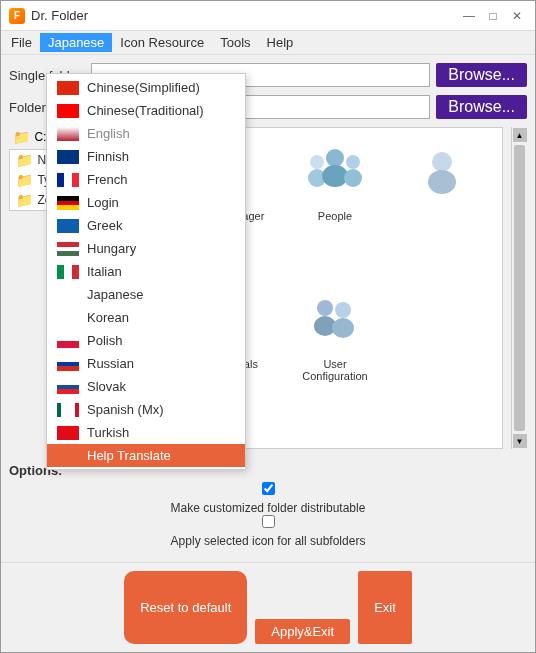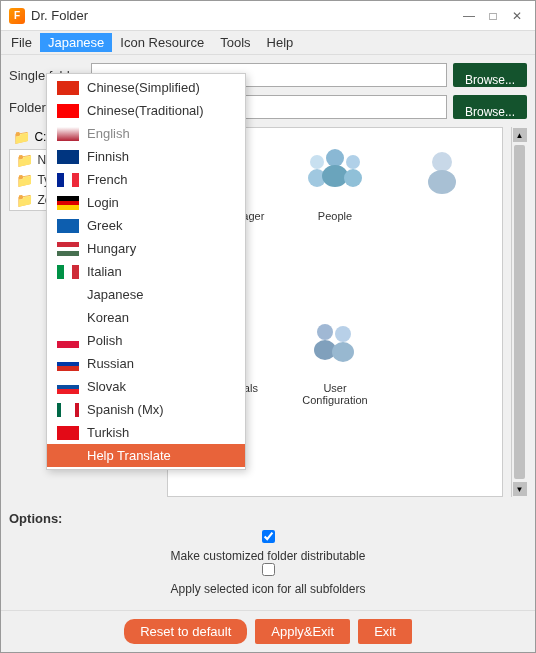--- a/index.html
+++ b/index.html
@@ -40,21 +40,21 @@
     .flag-pl { background: linear-gradient(#fff 50%, #dc143c 50%); }
     .flag-ru { background: linear-gradient(#fff 33%, #0039a6 33%, #0039a6 66%, #d52b1e 66%); }
     .flag-sk { background: linear-gradient(#fff 33%, #0b4ea2 33%, #0b4ea2 66%, #ee1c25 66%); }
     .flag-mx { background: linear-gradient(to right, #006847 20%, #fff 20%, #fff 80%, #ce1126 80%); }
     .flag-tr { background: #e30a17; }
     
     .main-content { display: flex; flex: 1; overflow: hidden; padding: 8px; gap: 8px; flex-direction: column; }
     
     .top-section { display: flex; flex-direction: column; gap: 6px; }
     .text-input { flex: 1; height: 24px; border: 1px solid #aaa; padding: 2px 6px; font-size: 12px; background: white; }
-    .browse-btn { background: #14532d; color: white; border: none; padding: 10px 12px; height: 24px; font-size: 12px; cursor: pointer; border-radius: 2px; }
+    .browse-btn { background: #4c1d95; color: white; border: none; padding: 3px 12px; height: 24px; font-size: 16px; cursor: pointer; border-radius: 2px; }
     
     .folder-section { display: flex; flex-direction: column; gap: 4px; }
     .folder-input { flex: 1; height: 24px; border: 1px solid #aaa; padding: 2px 6px; font-size: 12px; background: white; }
     
     .main-area { display: flex; gap: 8px; flex: 1; }
     
     .left-panel { width: 150px; flex-shrink: 0; border: 1px solid #ccc; background: white; overflow-y: auto; }
     .folder-item { display: flex; align-items: center; gap: 4px; padding: 2px 6px; font-size: 12px; color: #333; cursor: pointer; }
     .folder-icon { color: #f0a000; font-size: 14px; }
     .icon-grid { display: grid; grid-template-columns: repeat(3, 1fr); gap: 8px; padding: 10px; flex: 1; }
@@ -63,21 +63,21 @@
     .icon-label { font-size: 11px; text-align: center; color: #333; }
     
     .options-section { padding: 6px 0; }
     .options-title { font-size: 13px; font-weight: bold; color: #333; margin-bottom: 4px; }
     .checkbox-row { display: flex; align-items: center; gap: 6px; font-size: 12px; color: #333; flex-direction: column; }
     
     .bottom-bar { display: flex; gap: 8px; padding: 8px; border-top: 1px solid #ddd; background: #f0f0f0; justify-content: center; }
     .bottom-btn { padding: 5px 16px; font-size: 13px; border: none; cursor: pointer; border-radius: 2px; color: white; }
     .btn-reset { background: #e8633a; border-radius: 10px; }
     .btn-apply { background: #e8633a; }
-    .btn-apply-exit { background: #e8633a; }
+    .btn-apply-exit { background: #e8633a; margin-top: 48px; }
     .btn-exit { background: #e8633a; }
     
     .scrollbar-track { width: 16px; background: #f0f0f0; border-left: 1px solid #ccc; display: flex; flex-direction: column; }
     .scrollbar-thumb { background: #c0c0c0; flex: 1; margin: 2px; border-radius: 2px; }
   </style>
 </head>
 <body>
 
 <div class="window">
 

